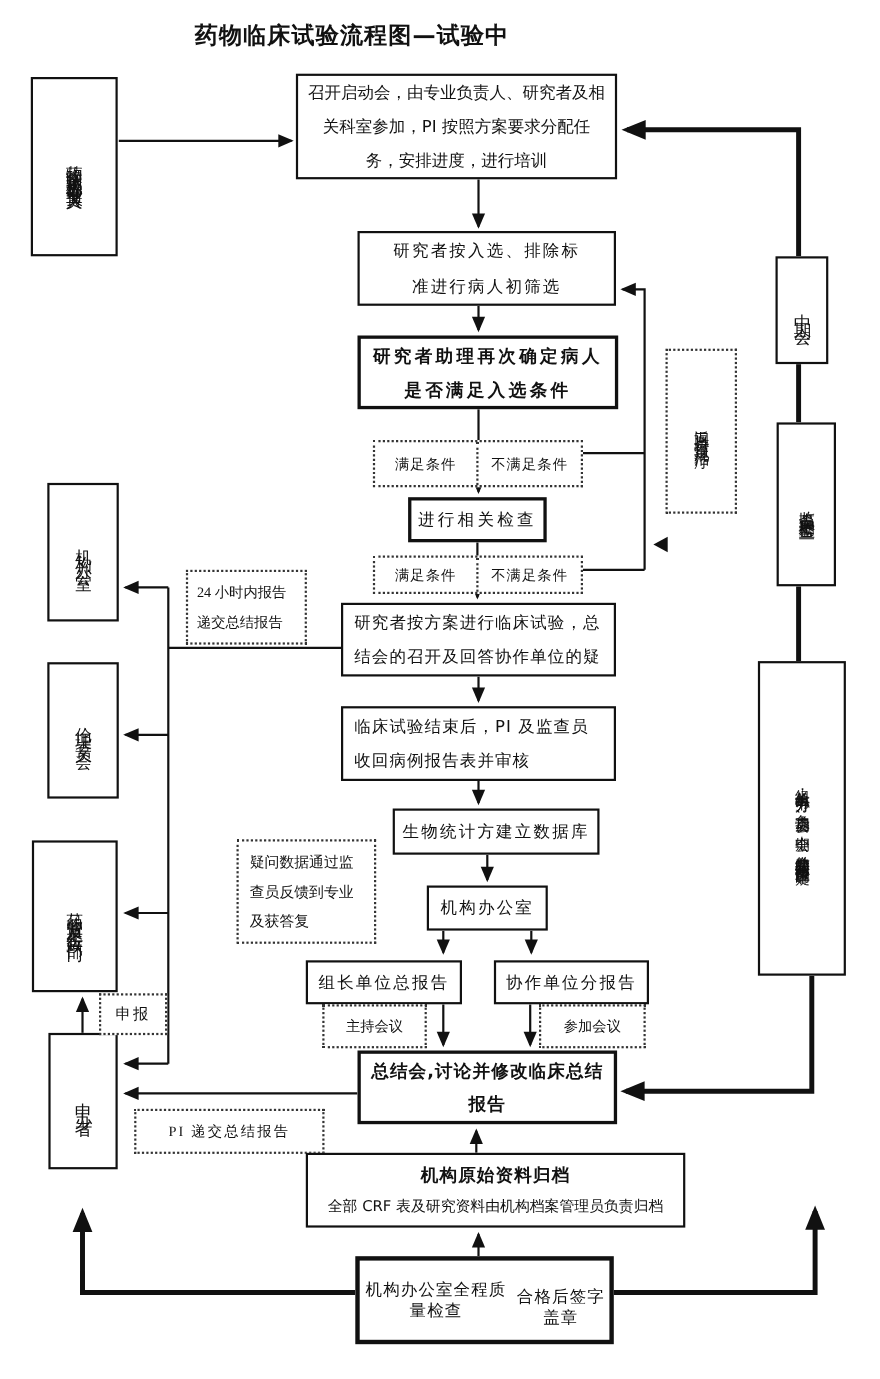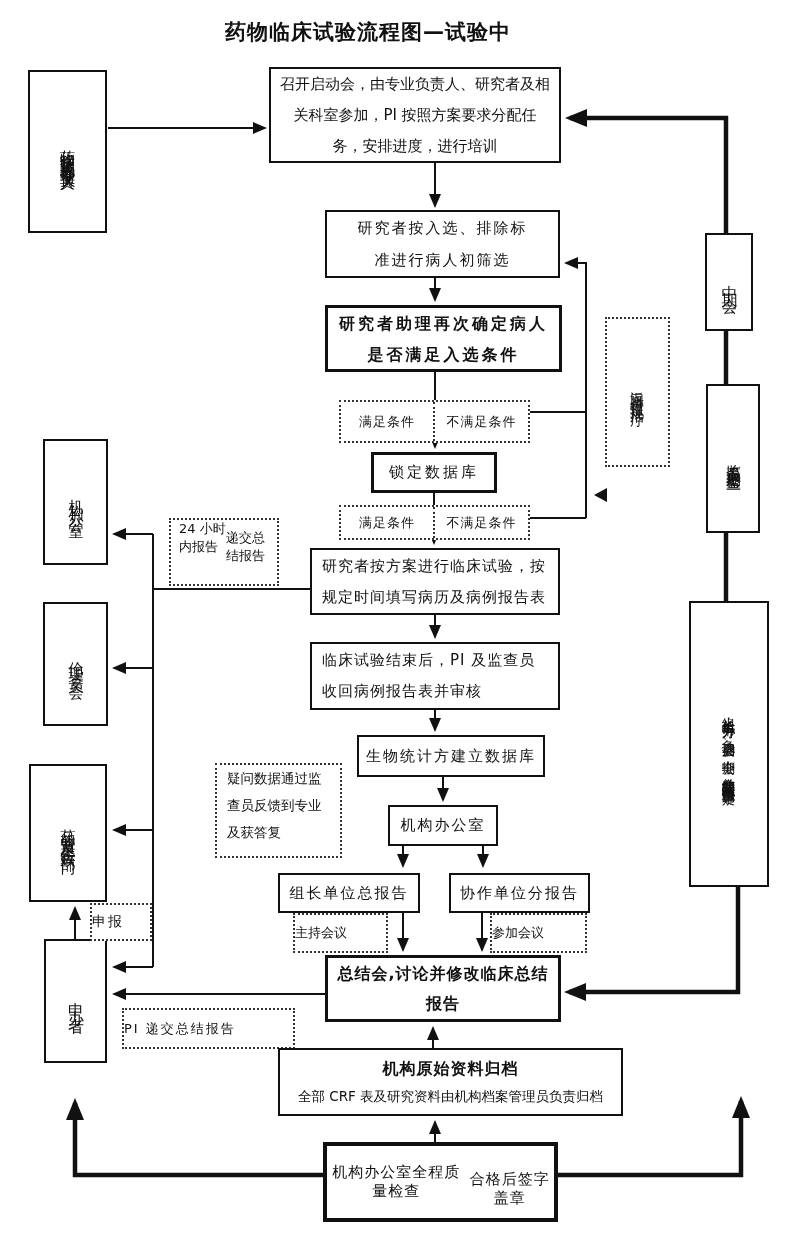--- a/index.html
+++ b/index.html
@@ -11,23 +11,23 @@
   .thick{border-width:4px;}
   .med{border-width:3px;}
   .bold{font-weight:bold;}
   .dash{position:absolute;box-sizing:border-box;border:2px dotted #333;background:#fff;z-index:1;}
   .vbox{writing-mode:vertical-rl;}
   .vbox .vcol{line-height:30px;letter-spacing:2px;}
   .vone{writing-mode:vertical-rl;text-align:center;}
   .cells{display:flex;align-items:stretch;font-size:13px;letter-spacing:1px;}
   .cells .cell{display:flex;align-items:center;justify-content:center;box-sizing:border-box;}
   .cells .cell+.cell{border-left:2px dotted #333;}
-  .note{display:flex;flex-direction:row;justify-content:flex-start;font-size:13px;z-index:1;}
+  .note{display:flex;flex-direction:column;justify-content:center;font-size:13px;z-index:1;font-family:Liberation Serif, serif;}
   .title{position:absolute;left:0;top:18px;width:640px;text-align:center;font-size:21px;
-         font-weight:bold;letter-spacing:1px;z-index:1;padding-left:48px;}
+         font-weight:bold;letter-spacing:1px;z-index:1;}
   .sub{font-weight:normal;}
 </style>
 </head>
 <body>
 
 <div id="stage">
 
   <div class="title">药物临床试验流程图—试验中</div>
 
   <svg id="connectors" width="800" height="1254" viewBox="0 0 800 1254">
@@ -97,28 +97,28 @@
 
   <div class="box" style="left:325px;top:210px;width:235px;height:68px;font-size:15px;line-height:32px;letter-spacing:2px;padding:0 24px;">研究者按入选、排除标准进行病人初筛选</div>
 
   <div class="box med bold" style="left:325px;top:305px;width:237px;height:67px;font-size:16px;line-height:31px;letter-spacing:3px;padding:0 6px;">研究者助理再次确定病人是否满足入选条件</div>
 
   <div class="dash cells" style="left:339px;top:400px;width:191px;height:43px;">
     <div class="cell" style="width:94px;">满足条件</div>
     <div class="cell" style="width:97px;">不满足条件</div>
   </div>
 
-  <div class="box med" style="left:371px;top:452px;width:126px;height:41px;font-size:15px;letter-spacing:3px;">锁定数据库</div>
+  <div class="box med" style="left:371px;top:452px;width:126px;height:41px;font-size:15px;letter-spacing:3px;">进行相关检查</div>
 
   <div class="dash cells" style="left:339px;top:505px;width:191px;height:35px;">
     <div class="cell" style="width:94px;">满足条件</div>
     <div class="cell" style="width:97px;">不满足条件</div>
   </div>
 
-  <div class="box" style="left:310px;top:548px;width:250px;height:67px;font-size:15px;line-height:31px;letter-spacing:1px;padding:0 10px;text-align:left;">研究者按方案进行临床试验，按规定时间填写病历及病例报告表</div>
+  <div class="box" style="left:310px;top:548px;width:250px;height:67px;font-size:15px;line-height:31px;letter-spacing:1px;padding:0 10px;text-align:left;">研究者按方案进行临床试验，总结会的召开及回答协作单位的疑</div>
 
   <div class="box" style="left:310px;top:642px;width:250px;height:68px;font-size:15px;line-height:31px;letter-spacing:1px;padding:0 10px;text-align:left;">临床试验结束后，PI 及监查员收回病例报告表并审核</div>
 
   <div class="box" style="left:357px;top:735px;width:188px;height:42px;font-size:15px;letter-spacing:2px;">生物统计方建立数据库</div>
 
   <div class="box" style="left:388px;top:805px;width:110px;height:41px;font-size:15px;letter-spacing:2px;">机构办公室</div>
 
   <div class="box" style="left:278px;top:873px;width:142px;height:40px;font-size:15px;letter-spacing:2px;">组长单位总报告</div>
 
   <div class="box" style="left:449px;top:873px;width:141px;height:40px;font-size:15px;letter-spacing:2px;">协作单位分报告</div>

